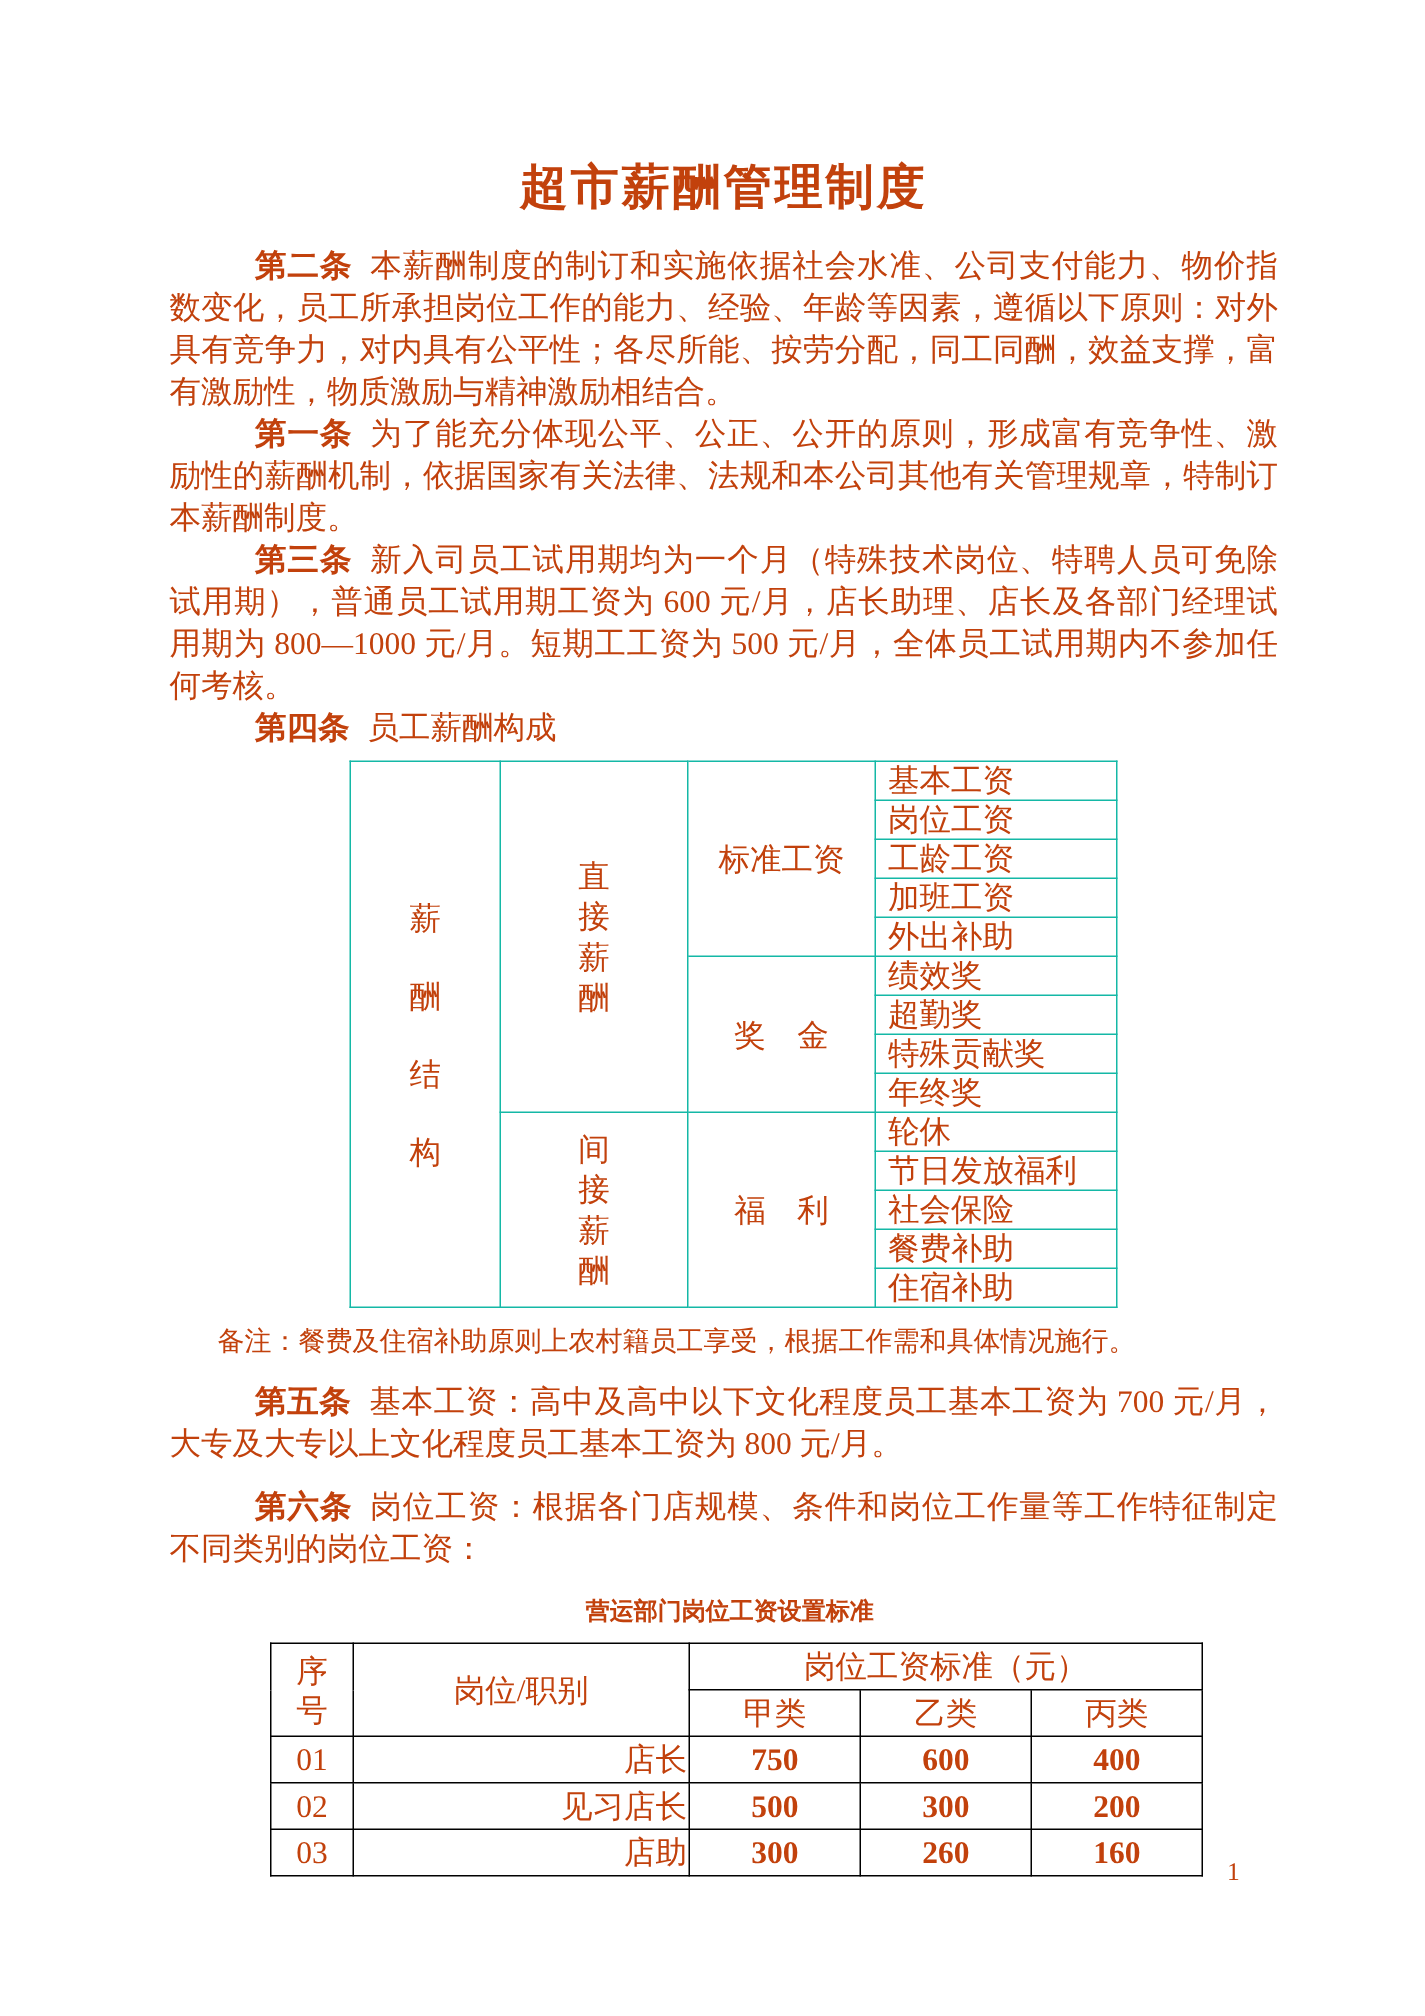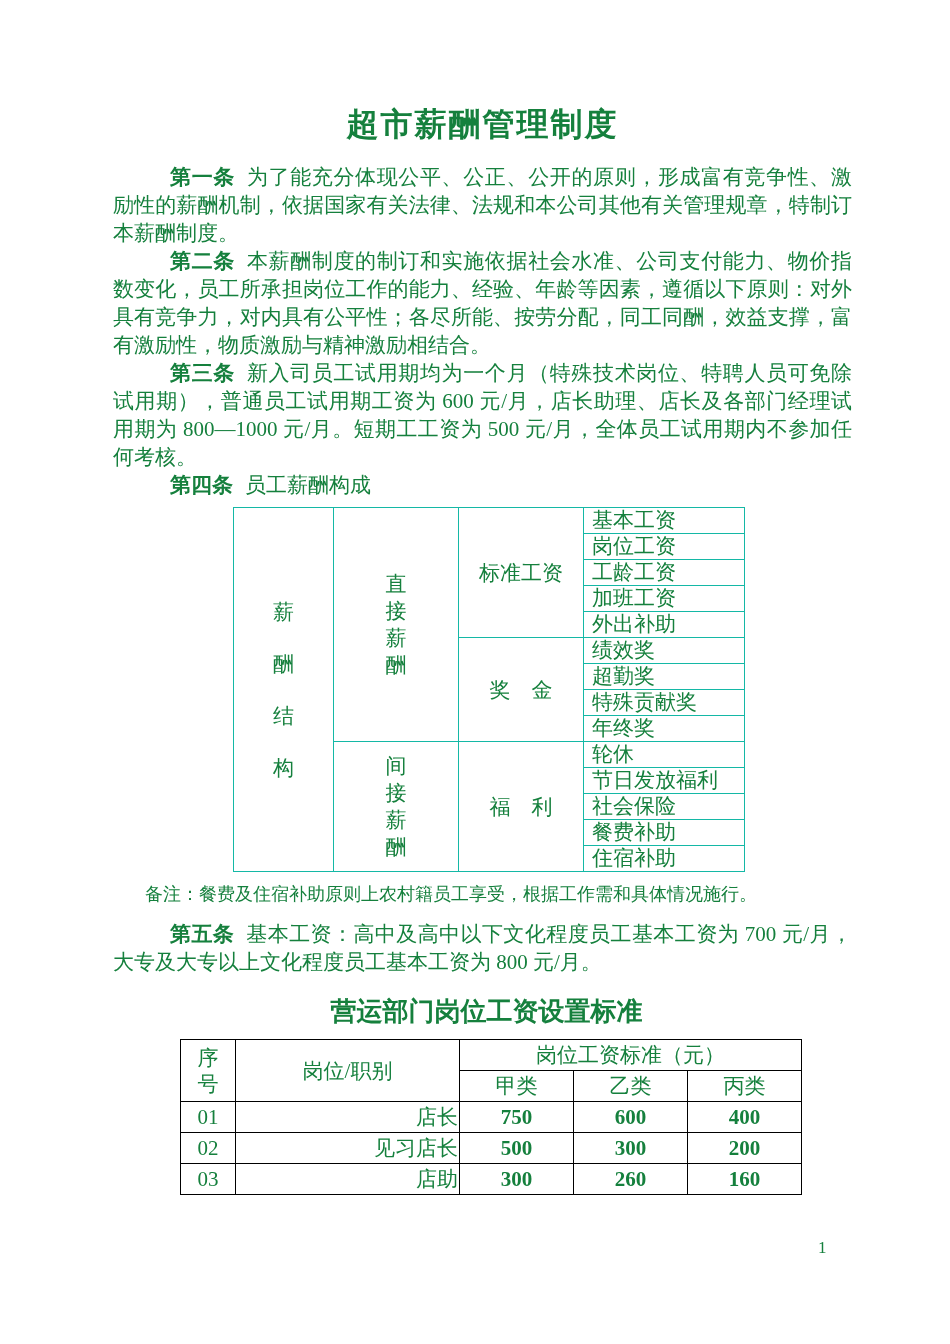--- a/index.html
+++ b/index.html
@@ -1,21 +1,21 @@
 <!DOCTYPE html>
 <html lang="zh"><head>
 <meta charset="utf-8">
 <style>
   html,body { margin:0; padding:0; background:#e8e8e8; }
   .page {
     position:relative;
     width:950px; height:1344px;
     margin:0 auto;
     background:#ffffff;
-    color:#15803d;
+    color:#c2410c;
     font-family:"Liberation Serif","DejaVu Serif",serif;
     overflow:hidden;
   }
   .content { padding:103px 98px 0 113px; }
 
   .doc-title {
     margin:0 0 16px 0;
     font-size:32px;
     font-weight:bold;
     text-align:center;
@@ -46,21 +46,21 @@
 
   .note {
     margin:10px 0 0 32px;
     font-size:18px;
     line-height:24px;
   }
 
   .caption {
     margin:18px 0 10px 67px;
     width:613px;
-    font-size:26px;
+    font-size:16px;
     font-weight:bold;
     text-align:center;
   }
 
   
   .wtable { margin-left:67px; }
   .wtable td { border:1px solid #000; font-size:21px; height:27px; vertical-align:middle; }
   .wtable .wc1 { width:52px;margin-left:33px; }
   .wtable .wc2 { width:221px; text-align:center; }
   .wtable .wch { text-align:center; }
@@ -77,23 +77,23 @@
   }
 </style>
 </head>
 <body>
 
 <div class="page">
   <div class="content">
 
     <h1 class="doc-title">超市薪酬管理制度</h1>
 
+    <p class="para"><span class="art-label">第二条</span><span>本薪酬制度的制订和实施依据社会水准、公司支付能力、物价指数变化，员工所承担岗位工作的能力、经验、年龄等因素，遵循以下原则：对外具有竞争力，对内具有公平性；各尽所能、按劳分配，同工同酬，效益支撑，富有激励性，物质激励与精神激励相结合。</span></p>
+
     <p class="para"><span class="art-label">第一条</span><span>为了能充分体现公平、公正、公开的原则，形成富有竞争性、激励性的薪酬机制，依据国家有关法律、法规和本公司其他有关管理规章，特制订本薪酬制度。</span></p>
-
-    <p class="para"><span class="art-label">第二条</span><span>本薪酬制度的制订和实施依据社会水准、公司支付能力、物价指数变化，员工所承担岗位工作的能力、经验、年龄等因素，遵循以下原则：对外具有竞争力，对内具有公平性；各尽所能、按劳分配，同工同酬，效益支撑，富有激励性，物质激励与精神激励相结合。</span></p>
 
     <p class="para"><span class="art-label">第三条</span><span>新入司员工试用期均为一个月（特殊技术岗位、特聘人员可免除试用期），普通员工试用期工资为 600 元/月，店长助理、店长及各部门经理试用期为 800—1000 元/月。短期工工资为 500 元/月，全体员工试用期内不参加任何考核。</span></p>
 
     <p class="para"><span class="art-label">第四条</span><span>员工薪酬构成</span></p>
 
     <table class="stable">
       <tbody>
           <tr>
         <td class="c1" rowspan="14">
           <div class="vstack v-root">薪酬结构</div>
@@ -148,20 +148,21 @@
       <tr>
             <td class="c4">住宿补助</td>
           </tr>
     </tbody>
       </table>
 
     <p class="note">备注：餐费及住宿补助原则上农村籍员工享受，根据工作需和具体情况施行。</p>
 
     <p class="para mt"><span class="art-label">第五条</span><span>基本工资：高中及高中以下文化程度员工基本工资为 700 元/月，大专及大专以上文化程度员工基本工资为 800 元/月。</span></p>
 
+    <p class="para mt"><span class="art-label">第六条</span><span>岗位工资：根据各门店规模、条件和岗位工作量等工作特征制定不同类别的岗位工资：</span></p>
 
     <div class="caption">营运部门岗位工资设置标准</div>
 
     <table class="wtable">
       <tbody>
           <tr>
         <td class="wc1" rowspan="2">
           <div class="vstack-sm">序号</div>
         </td>
         <td class="wc2" rowspan="2">岗位/职别</td>

